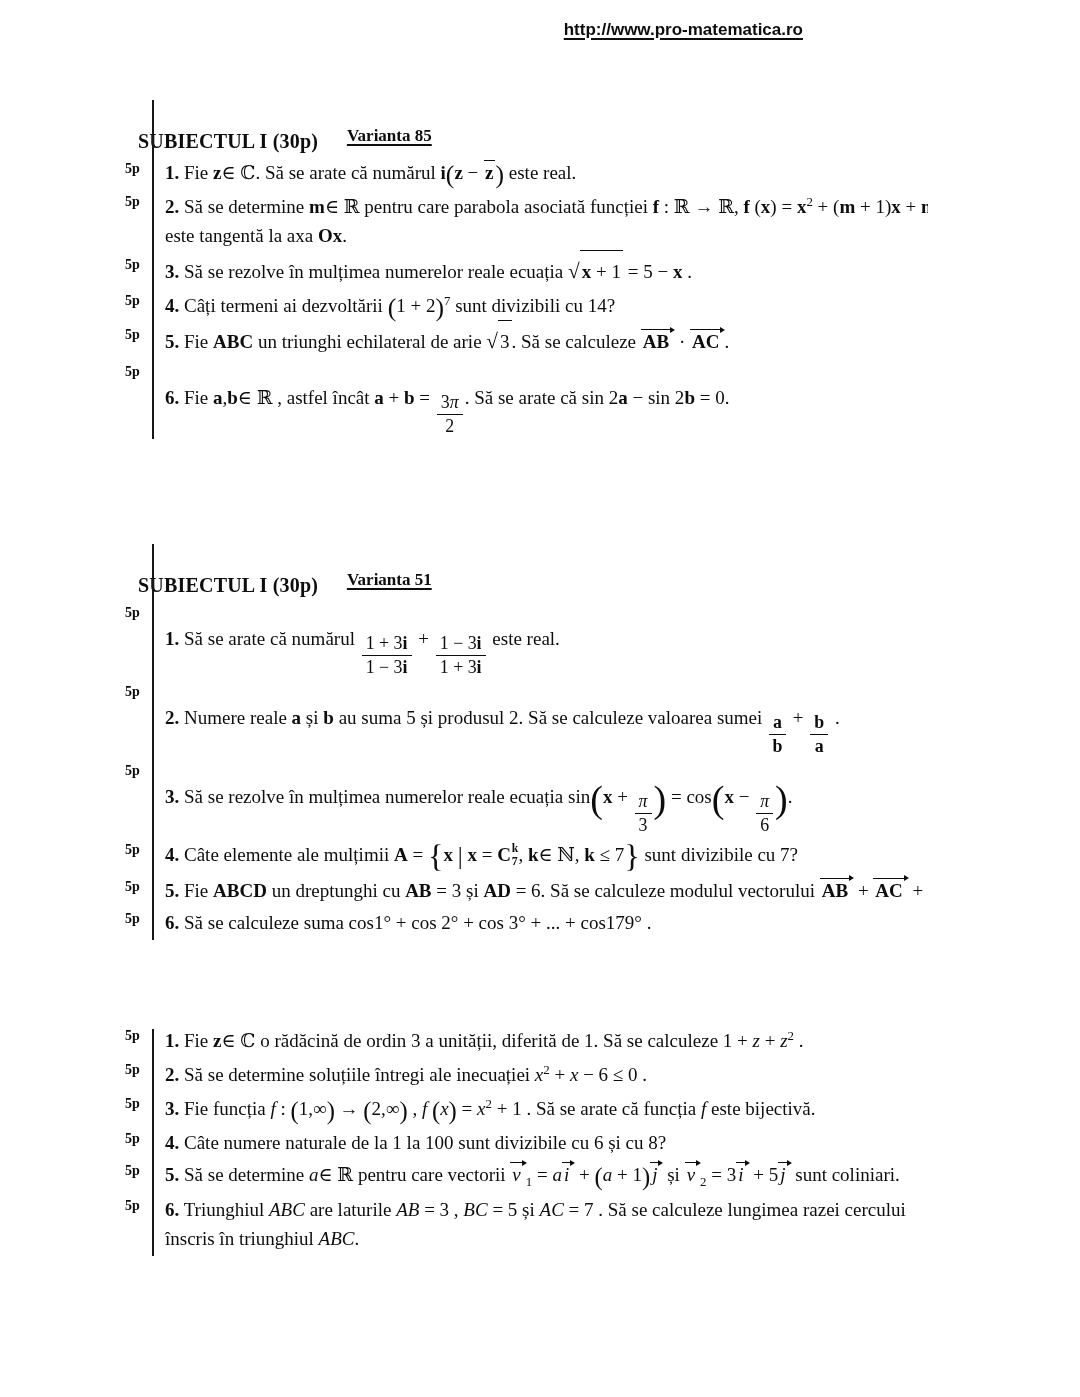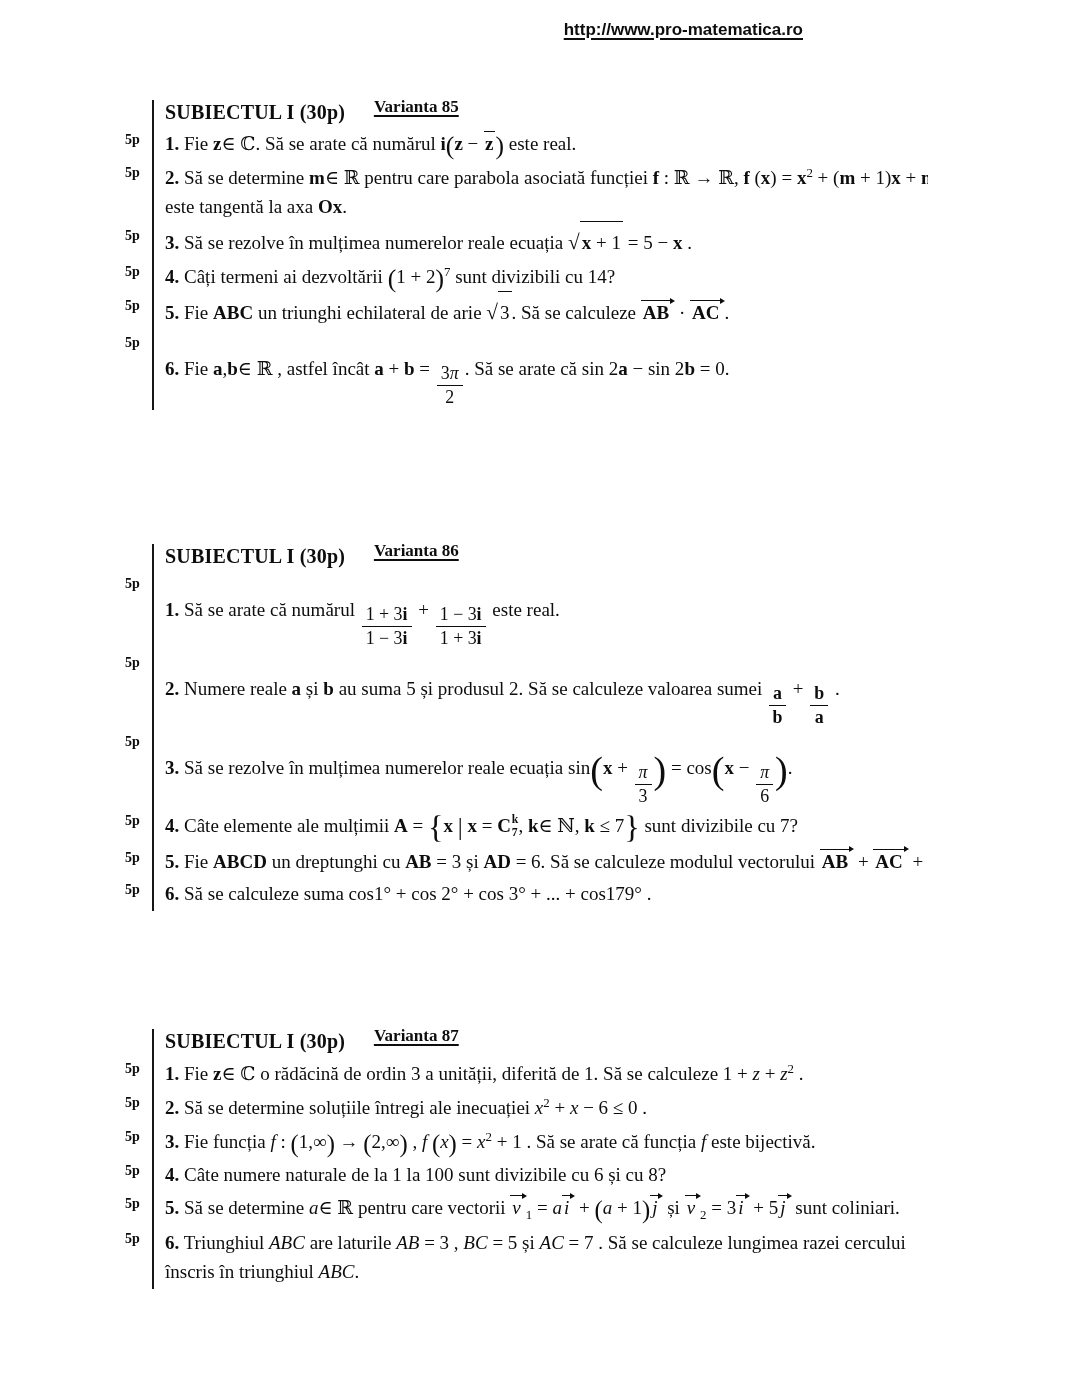--- a/index.html
+++ b/index.html
@@ -21,21 +21,21 @@
   #sec85{top:97px;}
   #sec86{top:541px;}
   #sec87{top:1026px;}
 
   .vline{position:absolute;left:27px;top:3px;bottom:2px;width:2px;background:#161616;}
 
   .row{display:flex;align-items:flex-start;margin-bottom:4px;}
   .pts{flex:0 0 27px;font-weight:bold;font-size:14px;padding-top:2px;}
   .content{flex:1;padding-left:13px;line-height:1.52;}
 
-  .heading-row{margin-bottom:2px;}
+  .heading-row{margin-bottom:2px;flex-direction:column;}
   .sec-title{font-weight:bold;font-size:20px;letter-spacing:0.2px;}
   .variant{
     font-weight:bold;font-size:17px;margin-left:24px;
     text-decoration:underline;text-decoration-thickness:1.5px;text-underline-offset:3px;
     position:relative;top:-7px;display:inline-block;
   }
 
   
   .mb{font-weight:bold;}
   .mi{font-style:italic;}
@@ -98,21 +98,21 @@
       <div class="content"><span class="mb">6.</span> Fie  <span class="mb">a</span>,<span class="mb">b</span>∈ ℝ , astfel încât  <span class="mb">a</span> + <span class="mb">b</span> = <span class="frac"><span class="fn">3<span class="mi">π</span></span><span class="fd">2</span></span>.  Să se arate că  sin 2<span class="mb">a</span> − sin 2<span class="mb">b</span> = 0.</div>
     </div>
   </div>
 
   <div class="section" id="sec86">
     <div class="vline"></div>
     <div class="row heading-row">
       <div class="pts"></div>
       <div class="content">
         <span class="sec-title">SUBIECTUL I (30p)</span>
-        <span class="variant">Varianta 86</span>
+        <span class="variant">Varianta 51</span>
       </div>
     </div>
     <div class="row">
       <div class="pts">5p</div>
       <div class="content"><span class="mb">1.</span> Să se arate că numărul <span class="frac"><span class="fn">1 + 3<span class="mb">i</span></span><span class="fd">1 − 3<span class="mb">i</span></span></span> + <span class="frac"><span class="fn">1 − 3<span class="mb">i</span></span><span class="fd">1 + 3<span class="mb">i</span></span></span>  este real.</div>
     </div>
     <div class="row">
       <div class="pts">5p</div>
       <div class="content"><span class="mb">2.</span> Numere reale <span class="mb">a</span> și <span class="mb">b</span> au suma 5 și produsul 2. Să se calculeze valoarea sumei <span class="frac"><span class="fn"><span class="mb">a</span></span><span class="fd"><span class="mb">b</span></span></span> + <span class="frac"><span class="fn"><span class="mb">b</span></span><span class="fd"><span class="mb">a</span></span></span> .</div>
     </div>
@@ -135,27 +135,20 @@
       <div class="content"><span class="mb">5.</span> Fie <span class="mb">ABCD</span> un dreptunghi cu <span class="mb">AB</span> = 3 și <span class="mb">AD</span> = 6. Să se calculeze modulul vectorului  <span class="vec mb">AB</span> + <span class="vec mb">AC</span> + <span class="vec mb">AD</span> .</div>
     </div>
     <div class="row">
       <div class="pts">5p</div>
       <div class="content"><span class="mb">6.</span> Să se calculeze suma  cos1° + cos 2° + cos 3° + ... + cos179° .</div>
     </div>
   </div>
 
   <div class="section" id="sec87">
     <div class="vline"></div>
-    <div class="row heading-row">
-      <div class="pts"></div>
-      <div class="content">
-        <span class="sec-title">SUBIECTUL I (30p)</span>
-        <span class="variant">Varianta 87</span>
-      </div>
-    </div>
     <div class="row">
       <div class="pts">5p</div>
       <div class="content"><span class="mb">1.</span> Fie  <span class="mb">z</span>∈ ℂ  o rădăcină de ordin 3 a unității, diferită de 1. Să se calculeze  1 + <span class="mi">z</span> + <span class="mi">z</span><sup class="msp">2</sup> .</div>
     </div>
     <div class="row">
       <div class="pts">5p</div>
       <div class="content"><span class="mb">2.</span> Să se determine soluțiile întregi ale inecuației <span class="mi">x</span><sup class="msp">2</sup> + <span class="mi">x</span> − 6 ≤ 0 .</div>
     </div>
     <div class="row">
       <div class="pts">5p</div>

